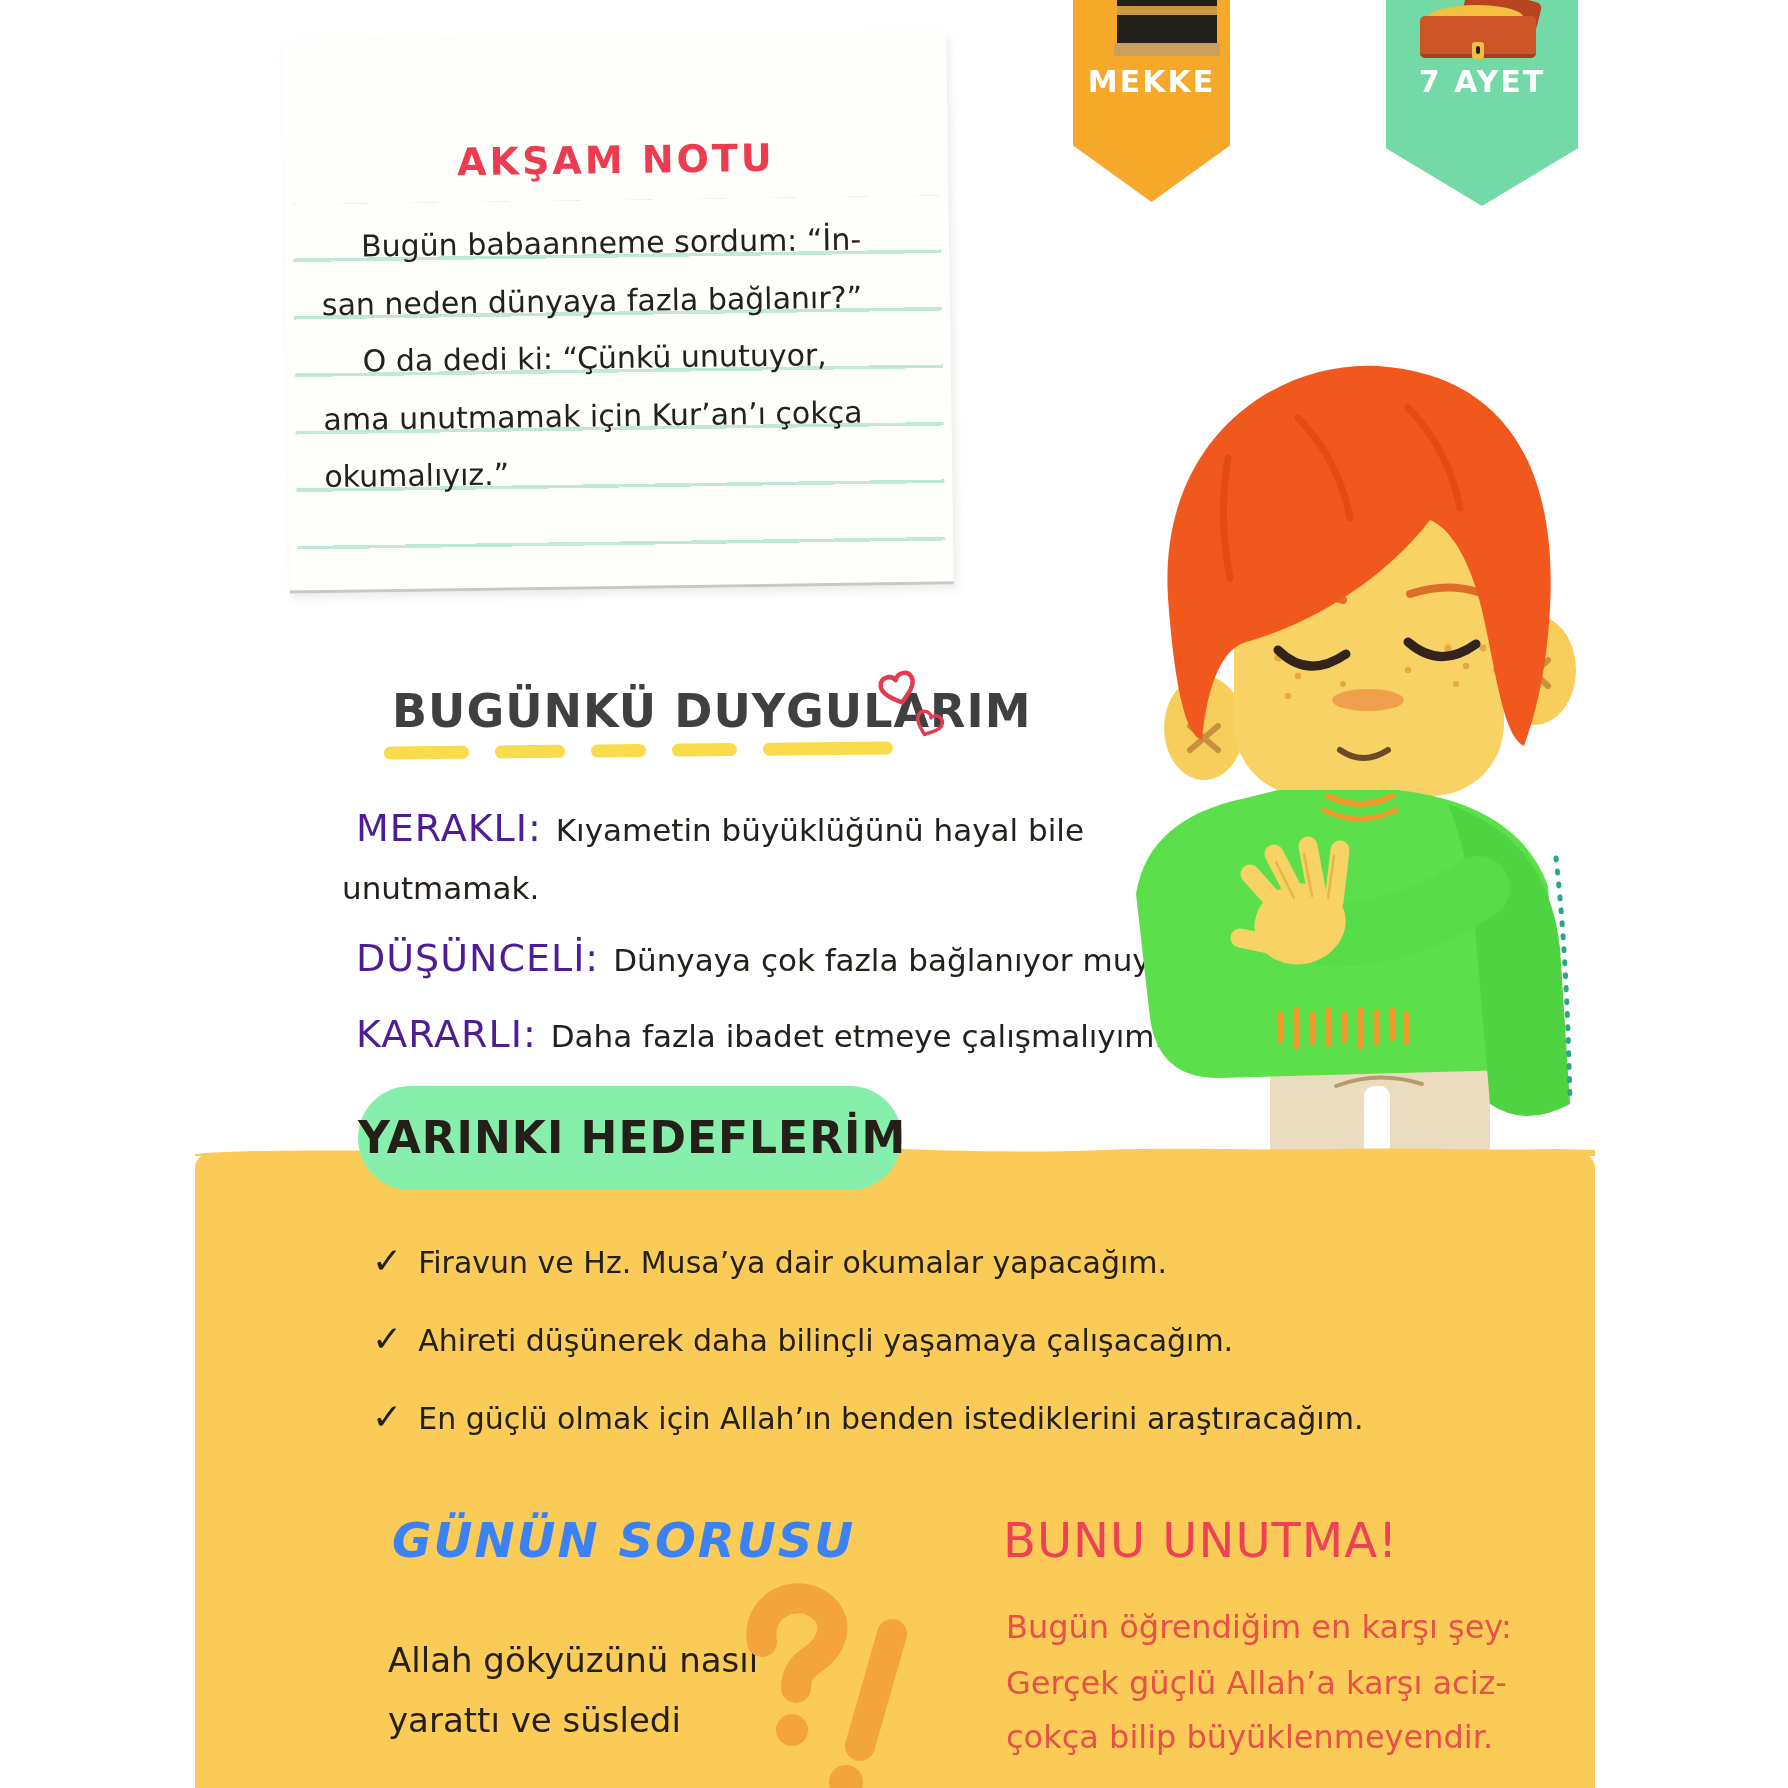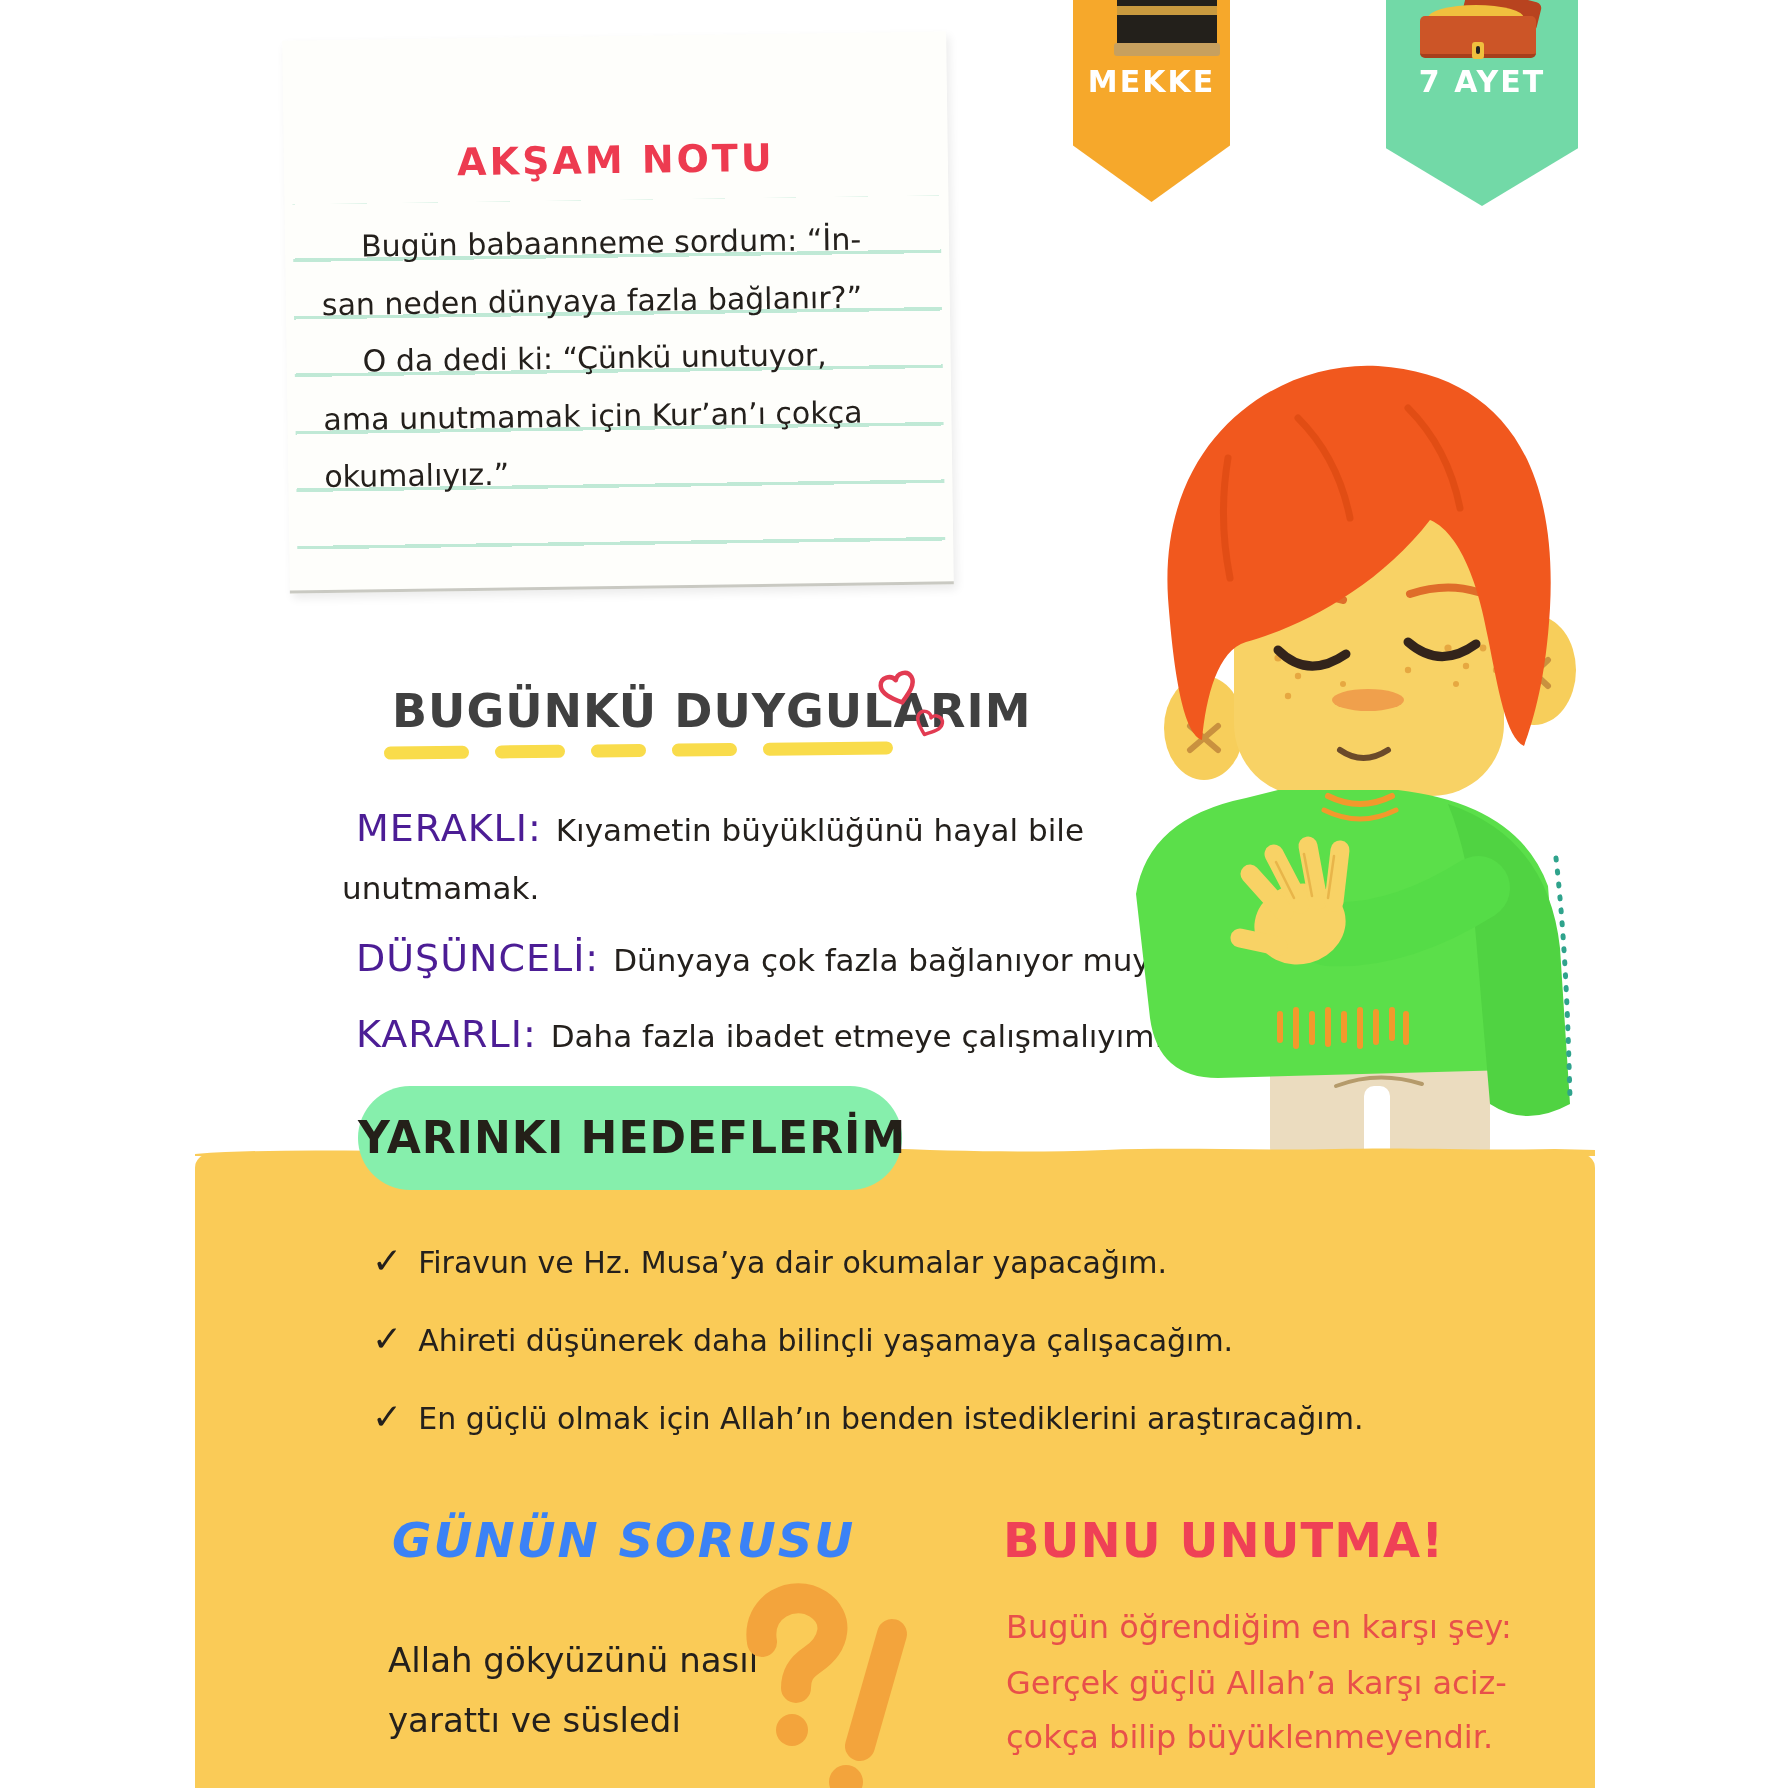--- a/index.html
+++ b/index.html
@@ -50,21 +50,21 @@
   .panel-edge{position:absolute;top:-12px;left:0;}
   .pill{position:absolute;left:358px;top:1086px;width:544px;height:104px;background:#86efac;
     border-radius:54px;z-index:3;text-align:right;line-height:104px;
     font-size:44px;font-weight:bold;letter-spacing:1px;color:#242019;white-space:nowrap;}
   .goal-row{position:absolute;left:372px;font-size:30px;white-space:nowrap;z-index:3;color:#24201C;}
   .goal-check{font-size:36px;font-weight:bold;margin-right:16px;}
 
   .q-title{position:absolute;left:392px;top:1512px;font-size:48px;font-weight:bold;
     letter-spacing:2px;color:#3b82f6;z-index:3;white-space:nowrap;font-style:italic;}
   .q-line{position:absolute;left:388px;font-size:34px;z-index:3;white-space:nowrap;}
-  .r-title{position:absolute;left:1003px;top:1512px;font-size:48px;font-weight:bold;
+  .r-title{position:absolute;left:1003px;top:1512px;font-size:48px;font-weight:normal;
     letter-spacing:1px;color:#EF4156;z-index:3;white-space:nowrap;}
   .r-line{position:absolute;left:1006px;font-size:32px;color:#E8504A;z-index:3;white-space:nowrap;}
 
   .z1{z-index:1;} .z2{z-index:2;} .z3{z-index:3;}
 </style>
 </head>
 <body>
 
 <div class="page">
 

